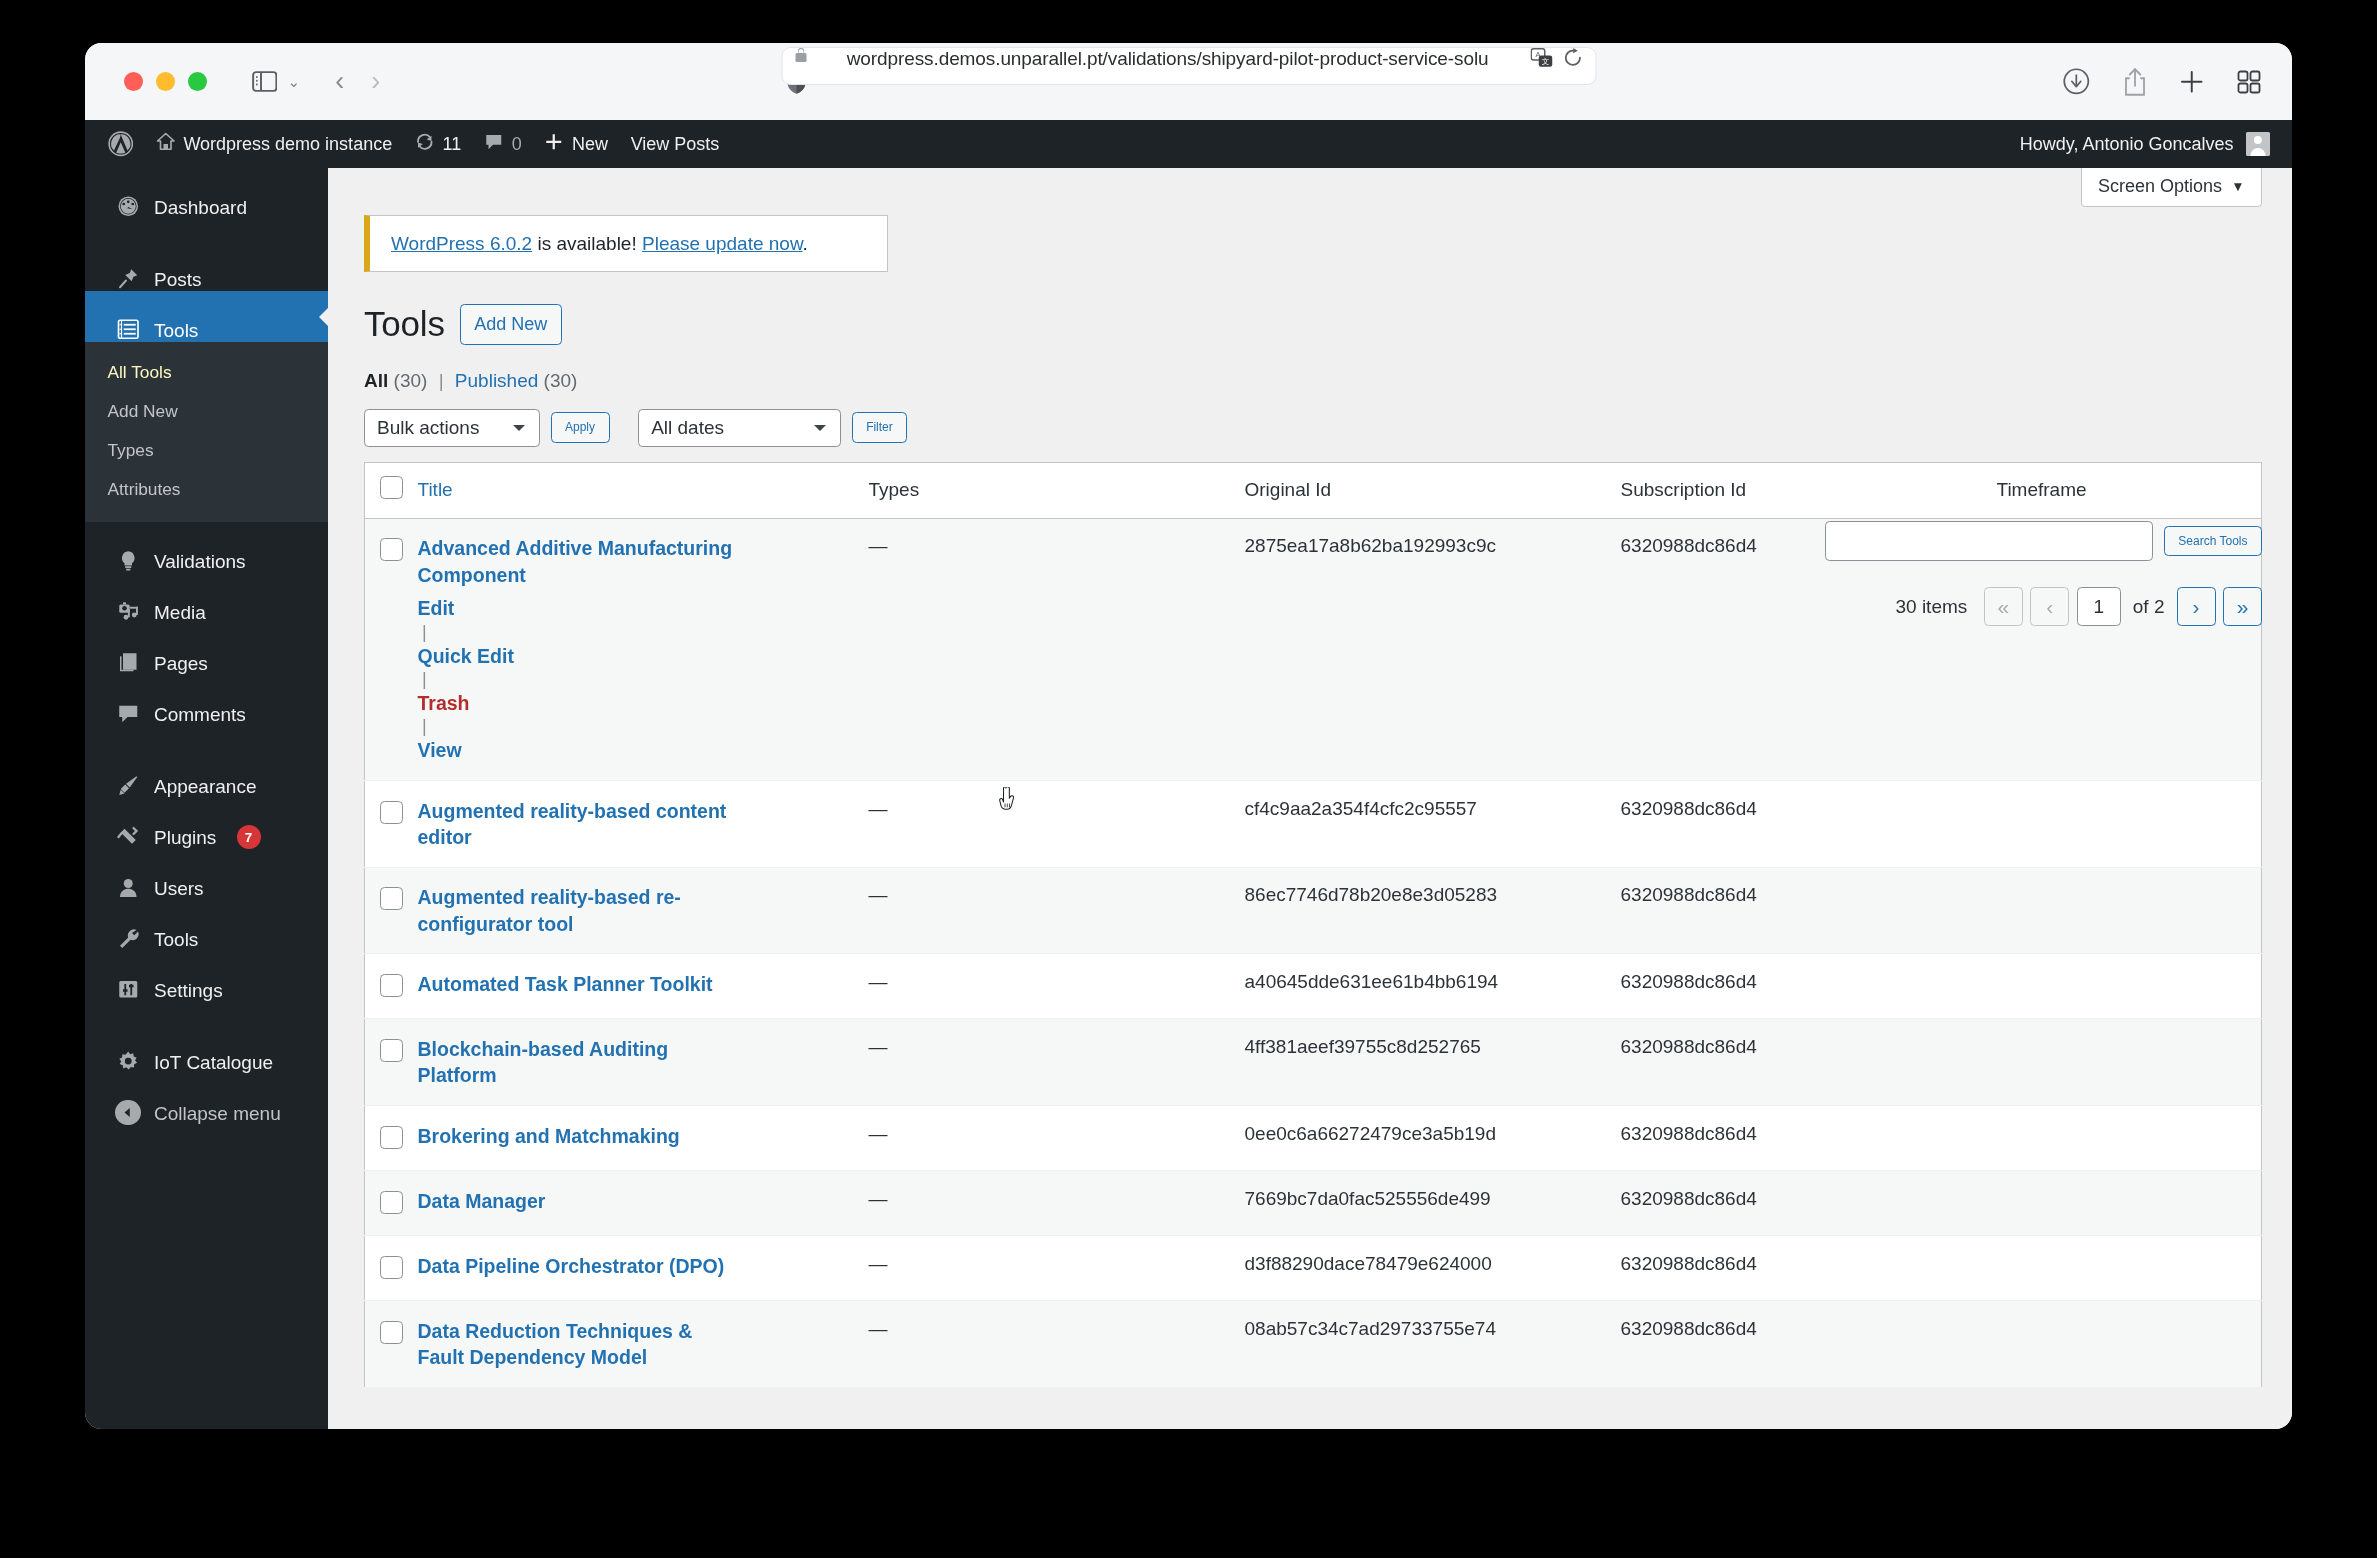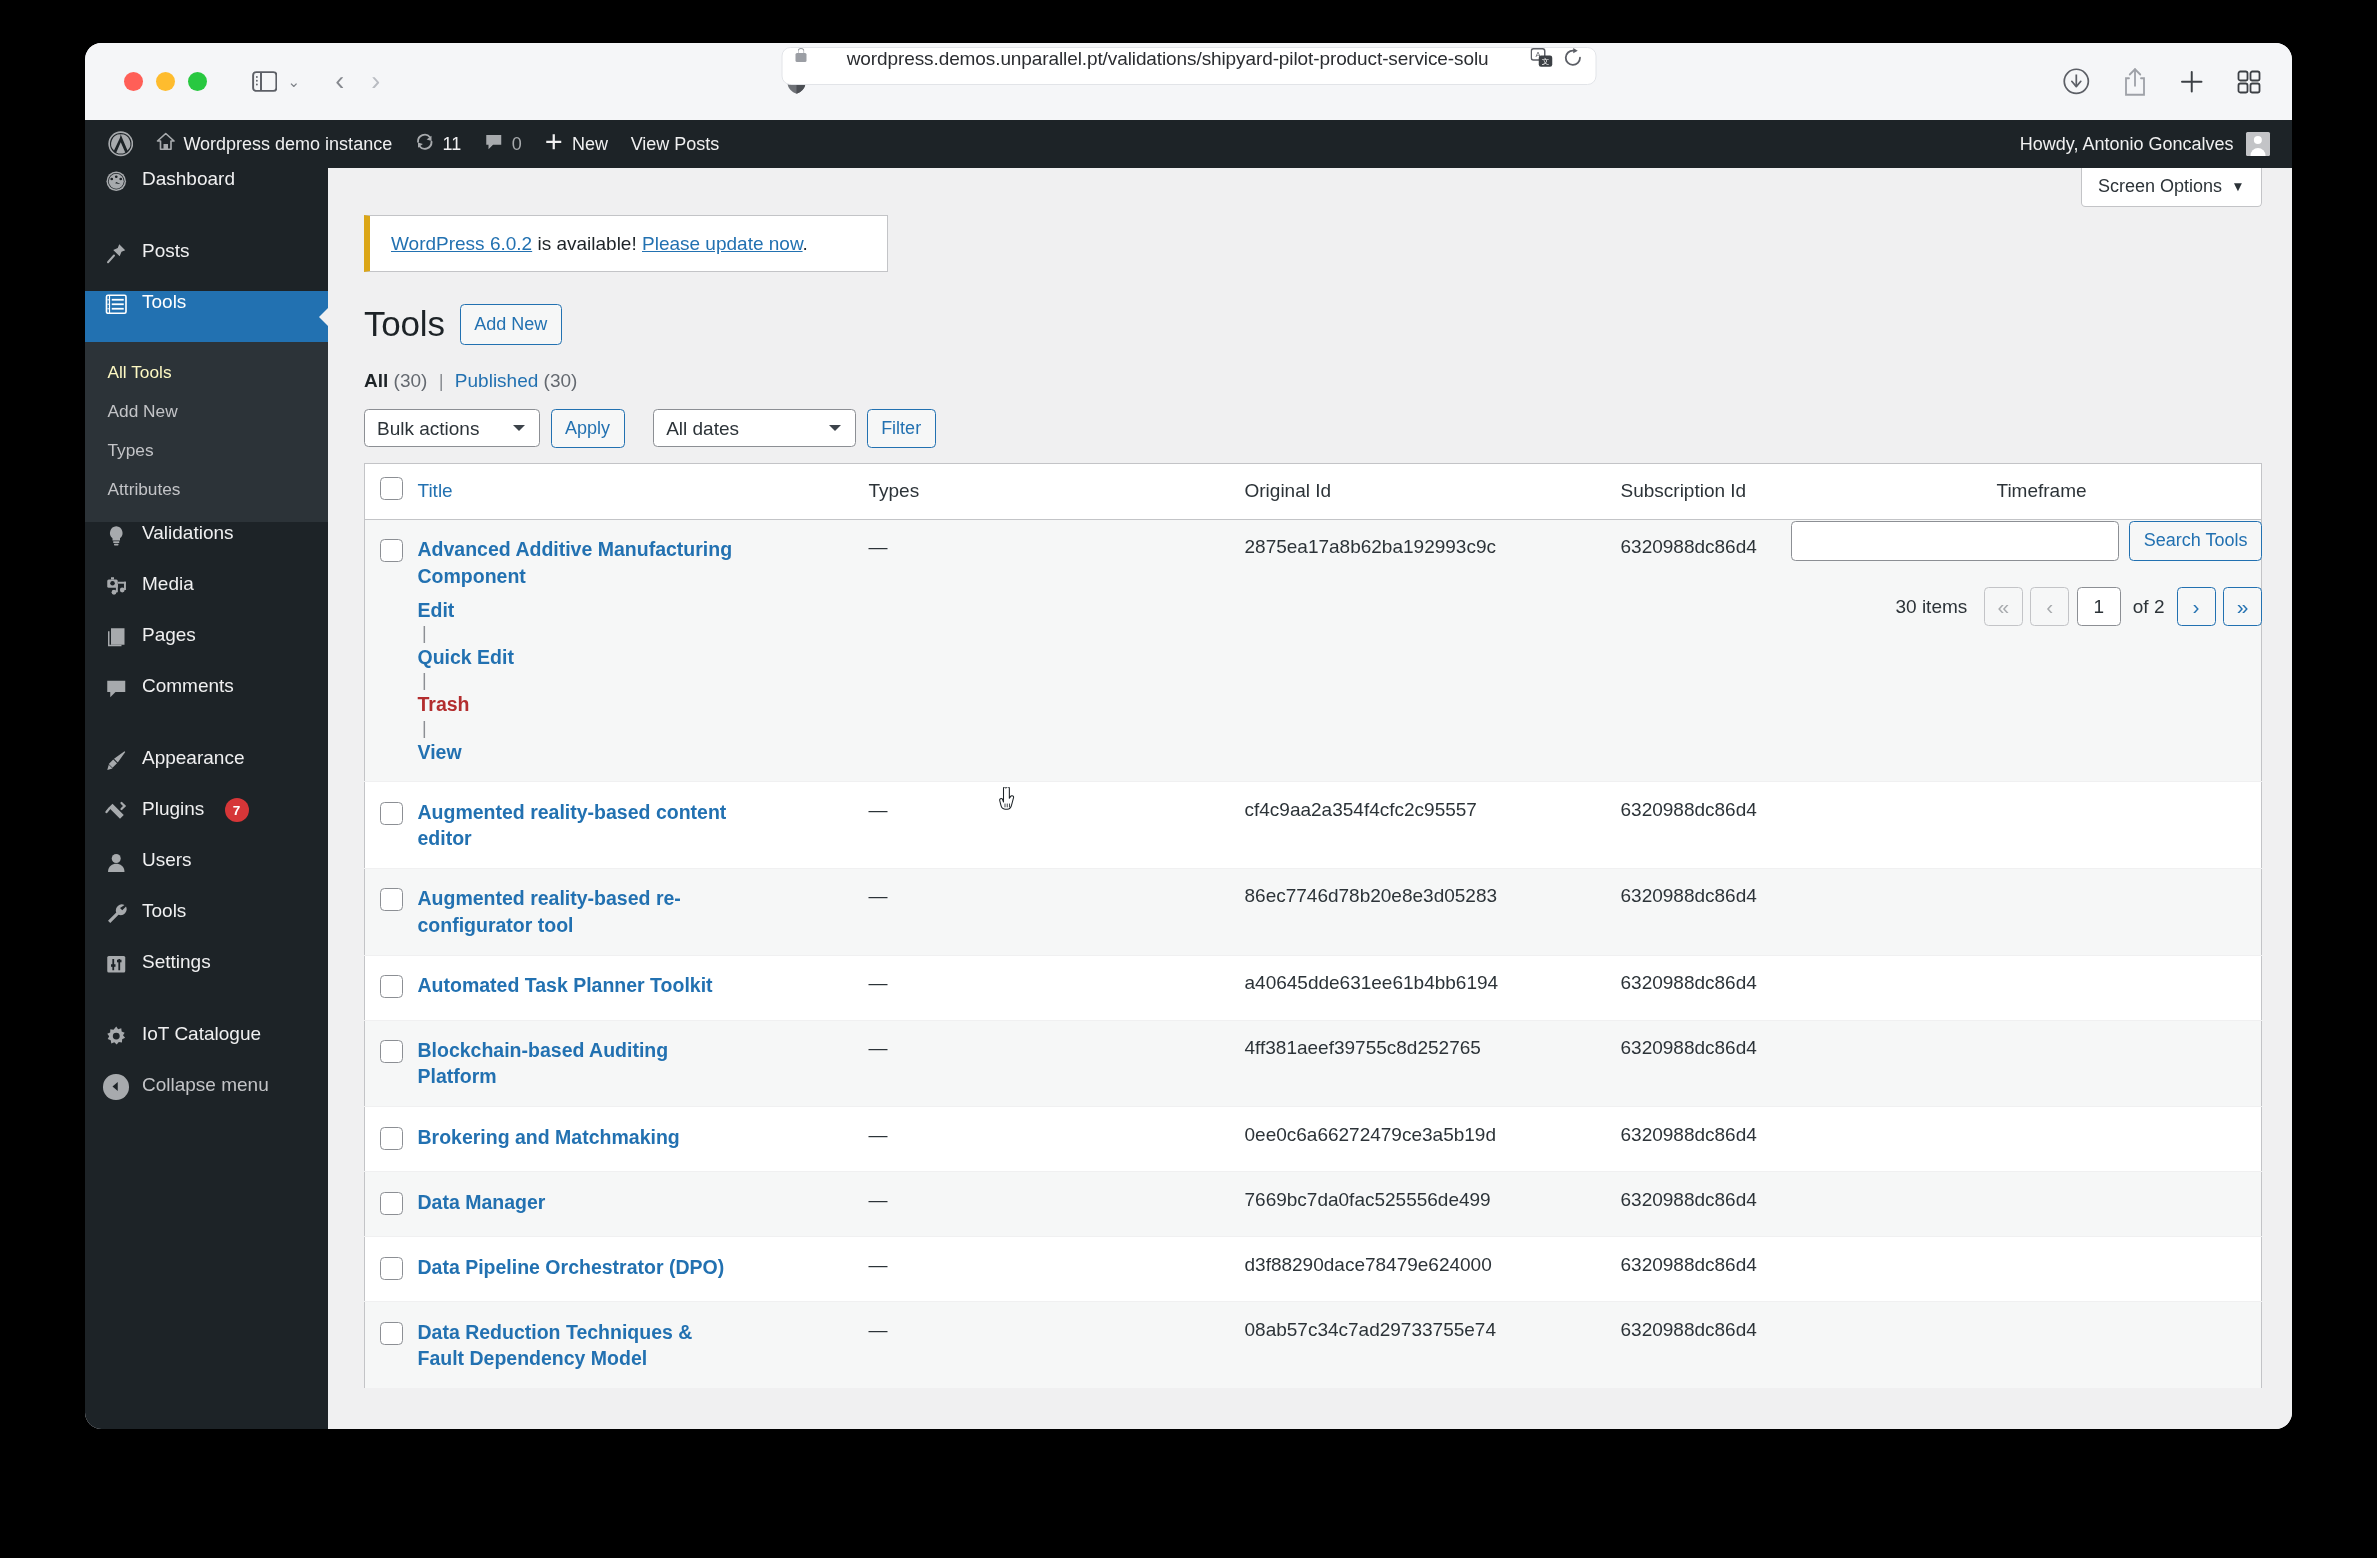--- a/index.html
+++ b/index.html
@@ -100,22 +100,22 @@
   
   .wpmenu {
     width: 243px; flex: 0 0 243px;
     background: #1d2327;
     color: #fff;
     font-size: 19px;
     padding-top: 0;
     position: relative;
   }
   .menu-item {
-    display: flex; align-items: flex-start; gap: 13.5px;
-    height: 51px; padding-left: 18px;
+    display: flex; align-items: flex-end; gap: 13.5px;
+    height: 51px; padding-left: 30px;
     color: #f0f0f1;
   }
   .menu-item.gap { margin-top: 21px; }
   .menu-item.current {
     background: #2271b1; color: #fff; font-weight: 400;
     position: relative;
   }
   .menu-item.current::after {
     content: "";
     position: absolute; right: -0.8px; top: 50%; transform: translateY(-50%);
@@ -162,21 +162,21 @@
     width: 524px;
     font-size: 19px;
     color: #1d2327;
   }
   .notice a { color: #2271b1; text-decoration: underline; }
 
   .page-head { display: flex; align-items: center; gap: 15px; margin-top: 32px; }
   .page-title { font-size: 35px; font-weight: 400; color: #1d2327; letter-spacing: -0.2px; }
   .btn {
     background: #f6f7f7; border: 0.8px solid #2271b1; color: #2271b1;
-    border-radius: 4.5px; padding: 6px 13.5px; font-size: 18px; line-height: 1.4;
+    border-radius: 4.5px; padding: 6px 13.5px; font-size: 12px; line-height: 1.4;
     font-family: "Liberation Sans", sans-serif; cursor: pointer;
   }
   .btn-addnew { font-size: 18px; padding: 6.8px 13.5px; }
 
   .subsubsub { margin-top: 25.5px; font-size: 19px; color: #646970; }
   .subsubsub .cur { color: #1d2327; font-weight: 600; }
   .subsubsub a { color: #2271b1; text-decoration: none; }
   .subsubsub .sep { color: #8c8f94; margin: 0 6px; }
 
   .tablenav { display: flex; align-items: center; margin-top: 16.5px; }

